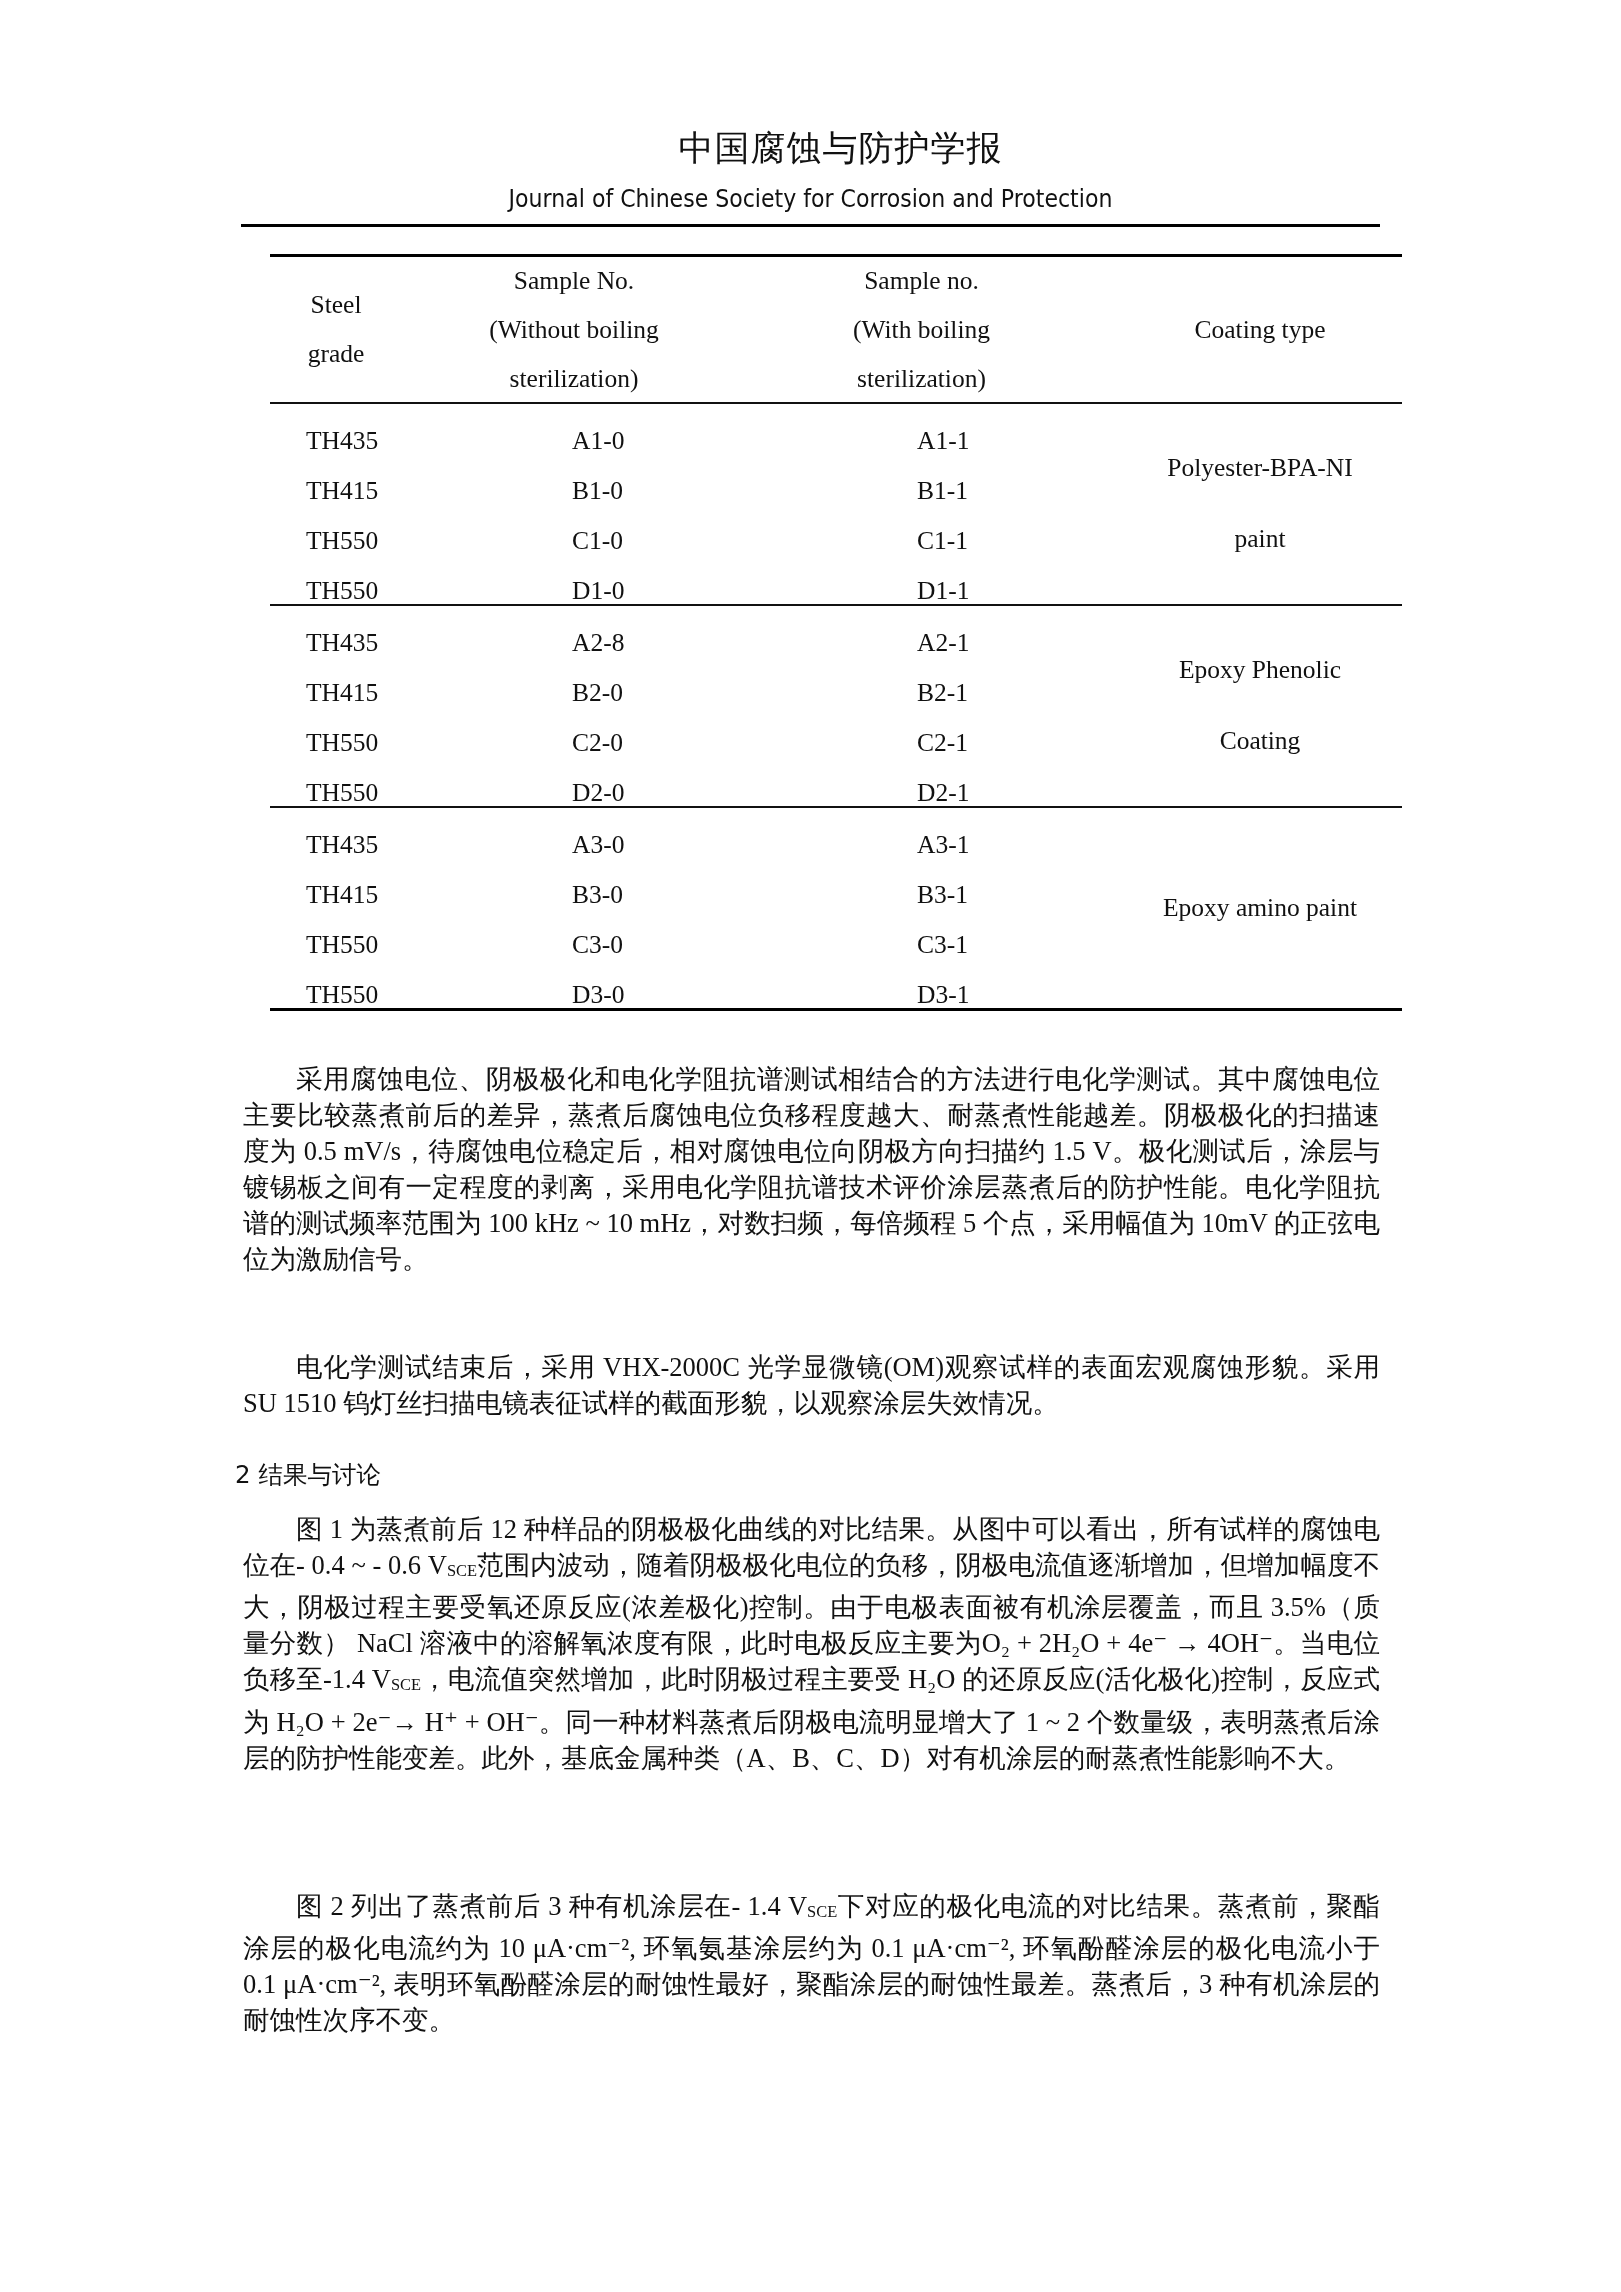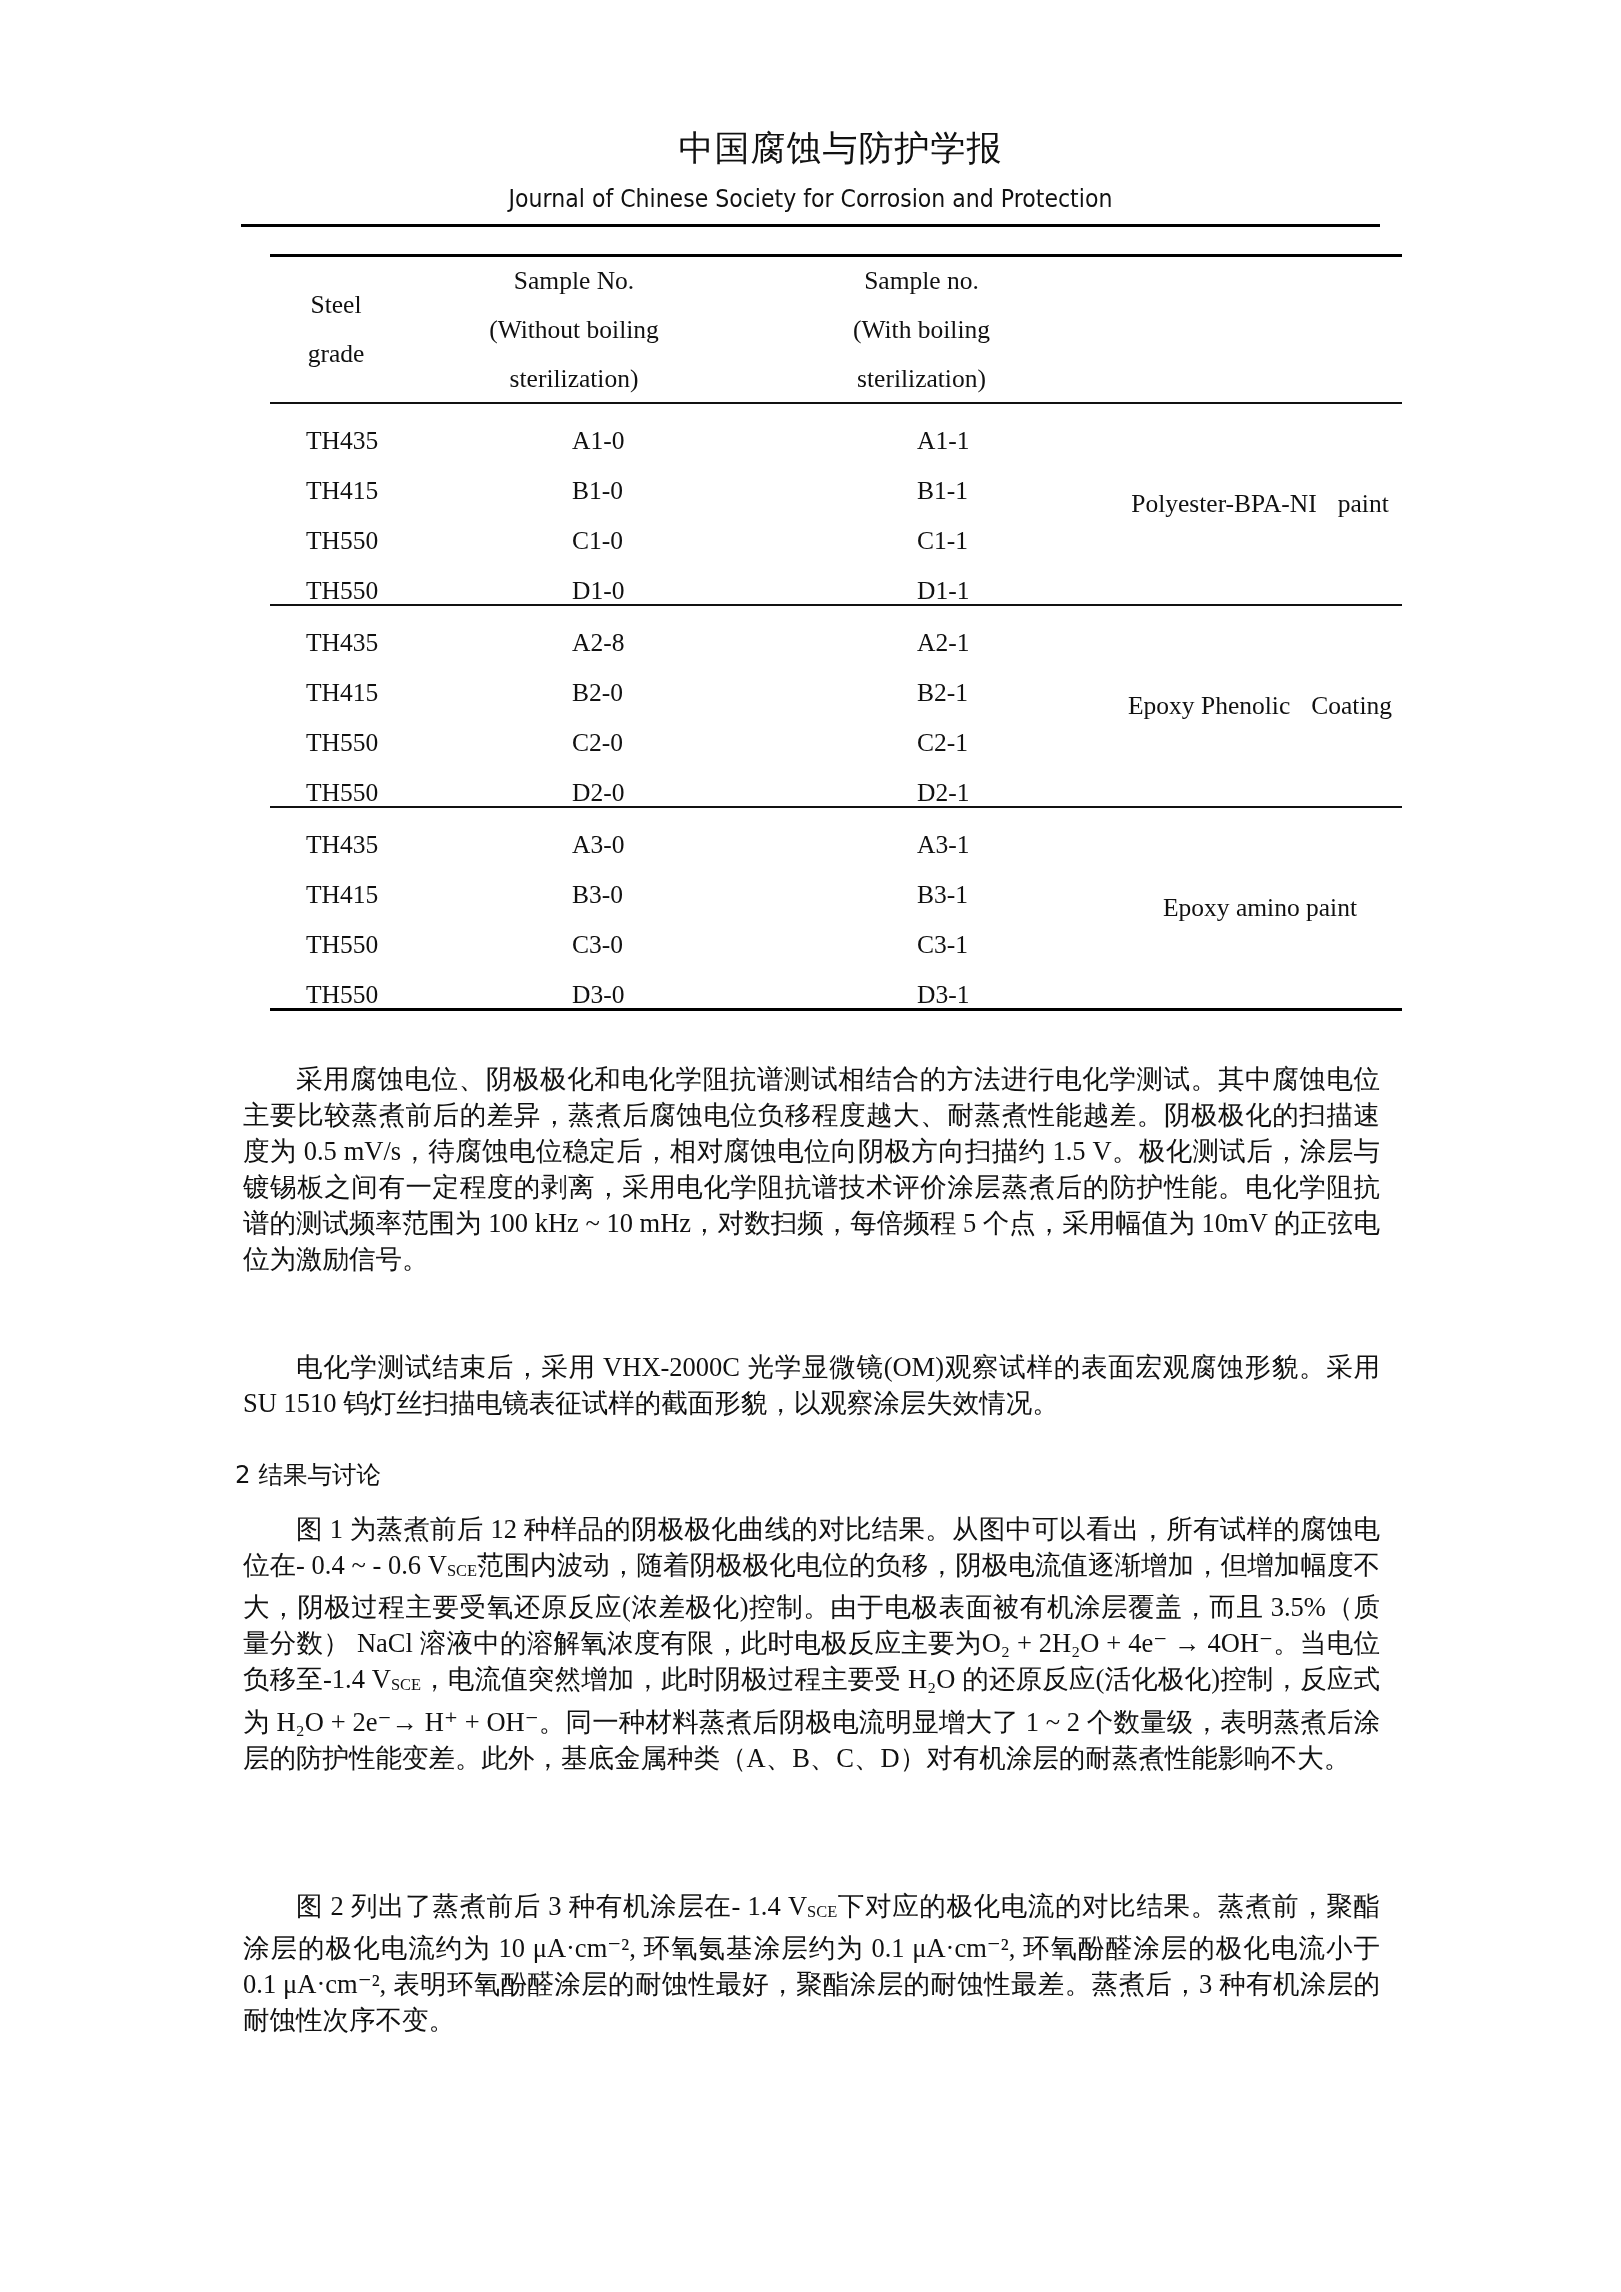--- a/index.html
+++ b/index.html
@@ -22,21 +22,21 @@
     .rule-thick { height: 2.9px; background: #000; width: 100%; }
     .rule { height: 2px; background: #111; width: 100%; }
     .thead { position: relative; height: 145px; font-family: "Liberation Serif", serif; font-size: 25.5px; }
     .hcell { position: absolute; top: 0; height: 145px; display: flex; flex-direction: column; justify-content: center; align-items: center; line-height: 49px; text-align: center; }
     .group { position: relative; height: 200px; font-family: "Liberation Serif", serif; font-size: 25.5px; }
     .group .row { position: absolute; left: 0; width: 100%; height: 50px; }
     .group .c { position: absolute; top: 0; height: 50px; line-height: 50px; margin-top: 12px; }
     .c-grade { left: 36px; }
     .c-s0 { left: 302px; }
     .c-s1 { left: 647px; }
-    .coat { position: absolute; left: 853px; width: 274px; top: 0; height: 200px; display: flex; flex-direction: row; justify-content: center; align-items: center; line-height: 50px; text-align: center; gap: 21px; }
+    .coat { position: absolute; left: 853px; width: 274px; top: 0; height: 200px; display: flex; flex-direction: column; justify-content: center; align-items: center; line-height: 50px; text-align: center; gap: 21px; }
     .col-grade { left: 12px; width: 108px; }
     .col-s0 { left: 118px; width: 372px; }
     .col-s1 { left: 490px; width: 323px; }
     .col-coat { left: 853px; width: 274px; }
 
     
     .para {
       position: absolute; left: 243px; width: 1137px;
       font-family: "Liberation Serif", "DejaVu Serif", serif;
       font-size: 26.5px; line-height: 36px; text-align: justify;
@@ -64,20 +64,23 @@
     </div>
     <div class="hcell col-s0">
       <span>Sample No.</span>
       <span>(Without boiling</span>
       <span>sterilization)</span>
     </div>
     <div class="hcell col-s1">
       <span>Sample no.</span>
       <span>(With boiling</span>
       <span>sterilization)</span>
+    </div>
+    <div class="hcell col-coat">
+      <span>Coating type</span>
     </div>
   </div>
   <div class="rule"></div>
 
   <div class="group">
     <div class="row" style="top:0">
       <span class="c c-grade">TH435</span>
       <span class="c c-s0">A1-0</span>
       <span class="c c-s1">A1-1</span>
     </div>

